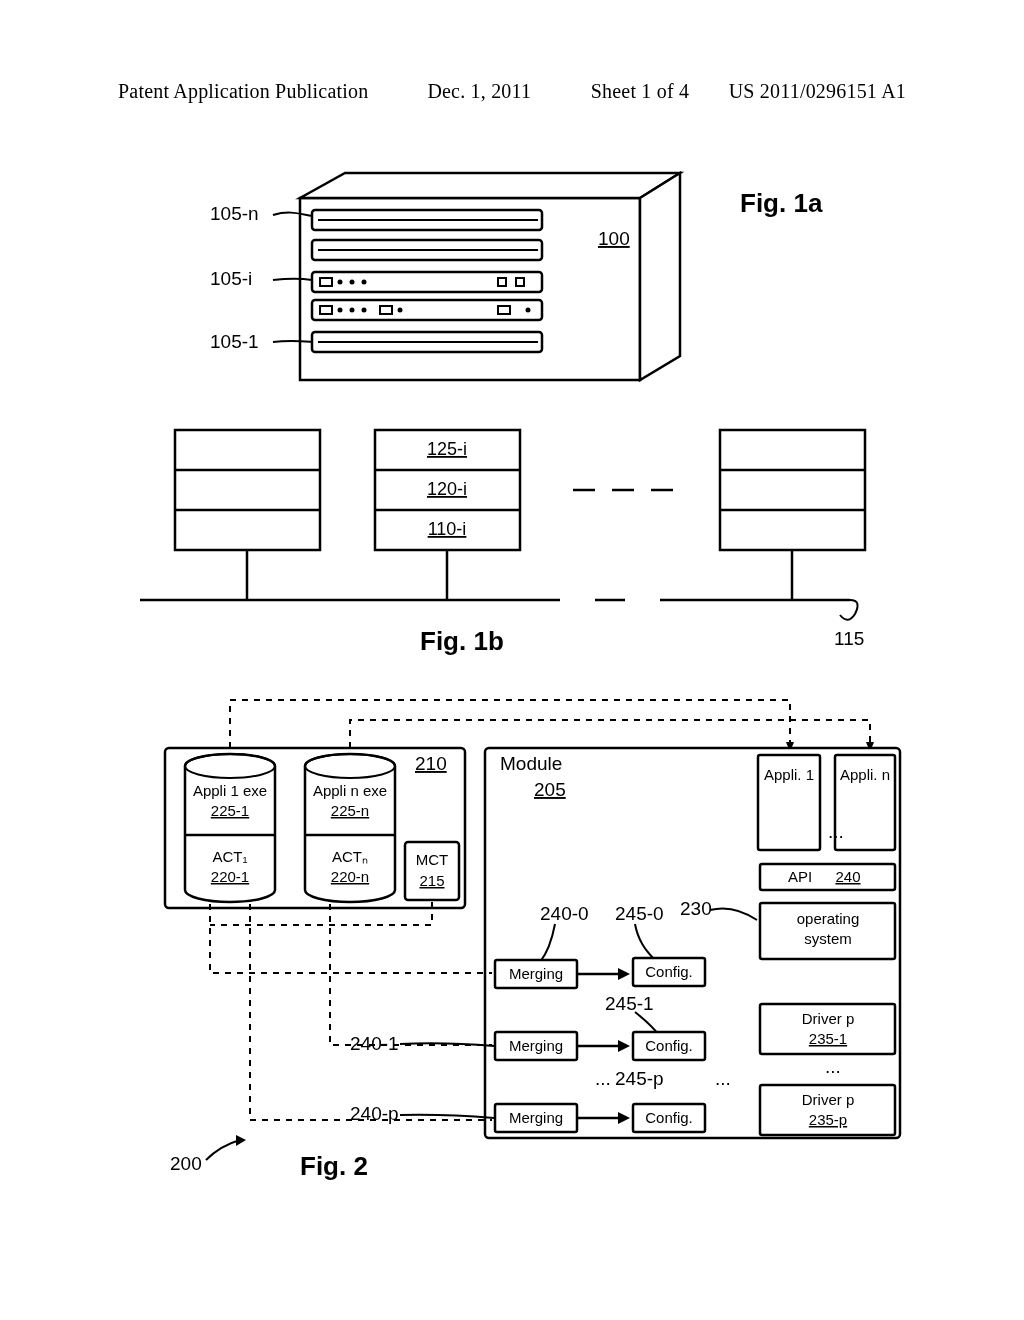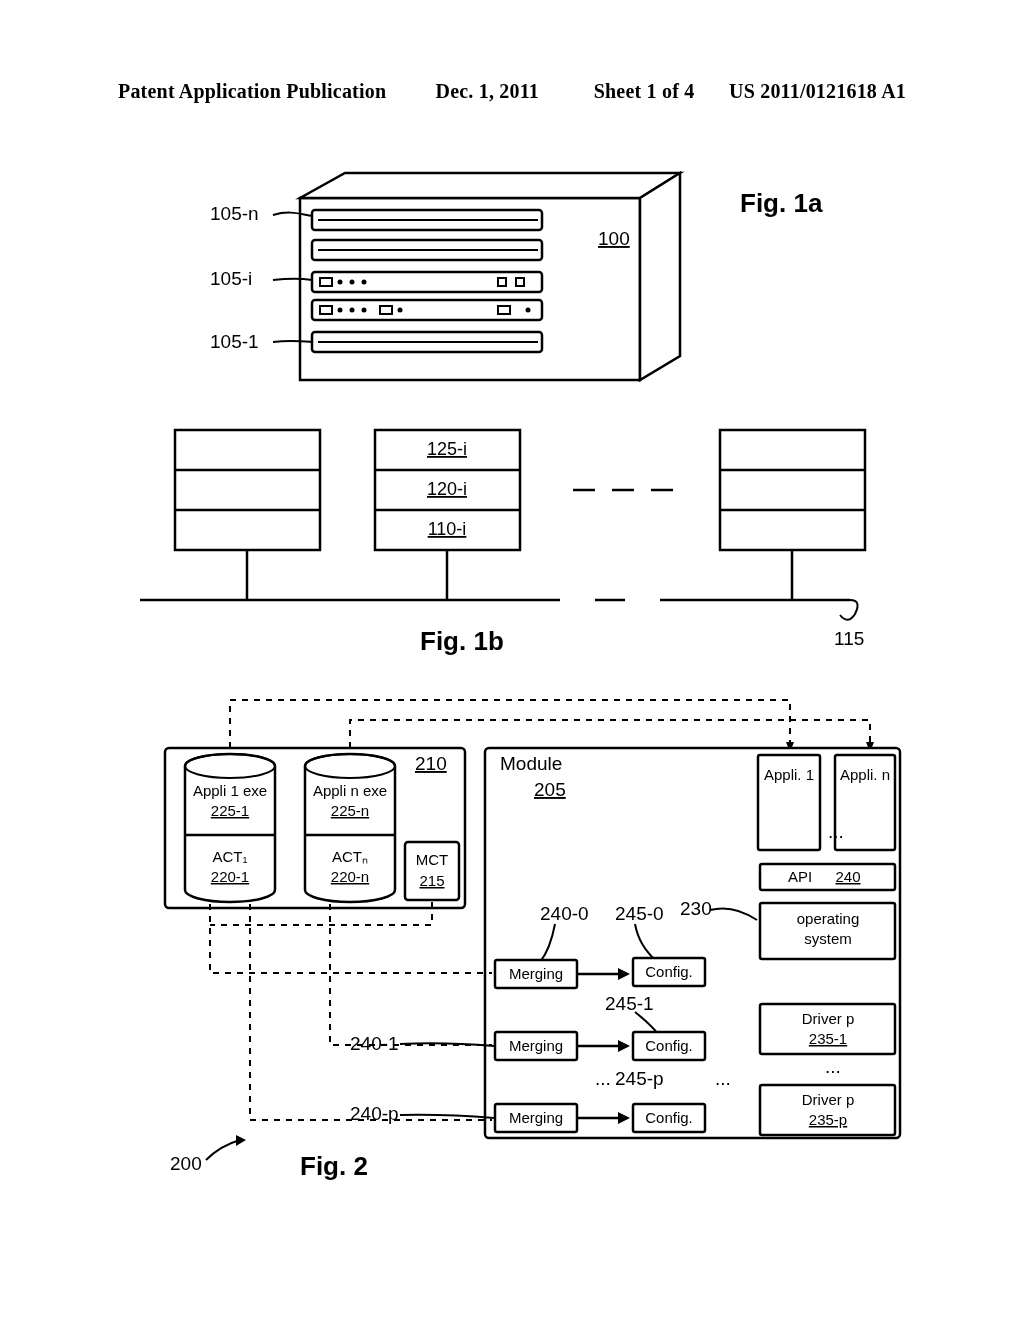--- a/index.html
+++ b/index.html
@@ -17,21 +17,21 @@
     overflow: hidden;
   }
   
   .header {
     position: absolute;
     top: 80px;
     left: 118px;
     right: 118px;
     display: flex;
     font-size: 20px;
-    font-weight: bold;
+    font-weight: normal;
     letter-spacing: 0.2px;
     white-space: nowrap;
   }
   .header .pubtype { flex: 0 0 auto; }
   .header .date    { flex: 1 1 auto; text-align: right; padding: 0 20px; }
   .header .sheet   { flex: 1 1 auto; text-align: center; padding: 0 20px; }
   .header .patno   { flex: 0 0 auto; text-align: right; }
 
   
   .canvas {
@@ -70,21 +70,21 @@
 </style>
 </head>
 <body>
 
 <div class="page">
 
   <div class="header">
     <div class="pubtype">Patent Application Publication</div>
     <div class="date">Dec. 1, 2011</div>
     <div class="sheet">Sheet 1 of 4</div>
-    <div class="patno">US 2011/0121618 A1</div>
+    <div class="patno">US 2011/0296151 A1</div>
   </div>
 
   <svg class="canvas" width="1024" height="1320">
 
     <g>
 
       <path class="stroke fill-white" d="M300 198 L640 198 L640 380 L300 380 Z"></path>
       <path class="stroke fill-white" d="M300 198 L345 173 L680 173 L640 198 Z"></path>
       <path class="stroke fill-white" d="M640 198 L680 173 L680 356 L640 380 Z"></path>
 

